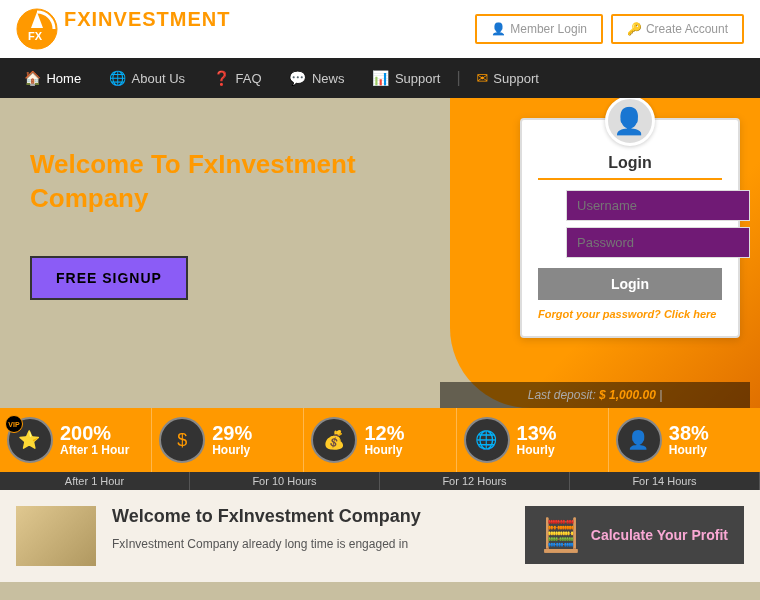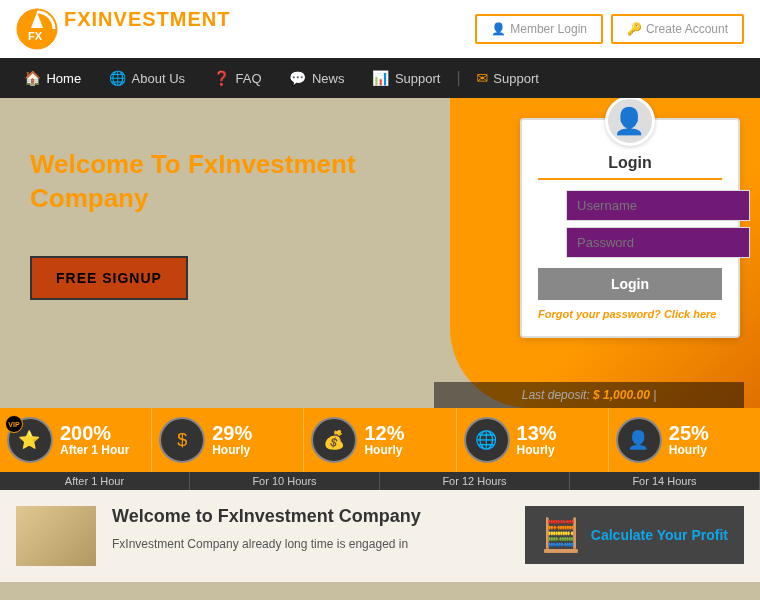--- a/index.html
+++ b/index.html
@@ -80,21 +80,21 @@
     }
     .hero-title {
       color: #f90;
       font-size: 26px;
       font-weight: bold;
       line-height: 1.3;
       margin-bottom: 40px;
     }
     .signup-btn {
       border: 2px solid #333;
-      background: #c2410c;
+      background: #8b5cf6;
       padding: 12px 24px;
       font-size: 14px;
       font-weight: bold;
       cursor: pointer;
       letter-spacing: 1px;
     }
 
     
     .login-panel-wrap {
       position: absolute;
@@ -296,21 +296,21 @@
       padding: 10px 16px;
       flex-shrink: 0;
     }
     .calc-icon {
       font-size: 32px;
       color: #fff;
     }
     .calc-label {
       font-size: 14px;
       font-weight: bold;
-      color: #0ea5e9;
+      color: #f9a8d4;
     }
   </style>
 </head>
 <body>
 
 <div class="header">
   <div class="logo">
     <svg class="logo-icon" viewBox="0 0 42 42">
       <circle cx="21" cy="21" r="20" fill="#f90" stroke="#f90" stroke-width="1"></circle>
       <path d="M21 4 A17 17 0 0 1 38 21" stroke="#fff" stroke-width="3" fill="none"></path>
@@ -375,21 +375,21 @@
       </div>
       <div class="login-title">Login</div>
       <hr class="login-divider">
       <input class="login-input" type="text" placeholder="Username" style="">
       <input class="login-input" type="password" placeholder="Password" style="">
       <button class="login-submit">Login</button>
       <div class="forgot-password">
         <em><span>Forgot your password?</span> <a href="#">Click here</a></em>
       </div>
     </div>
-    <div class="last-deposit" style="position:absolute;bottom:0;right:16px;width:310px;">
+    <div class="last-deposit" style="position:absolute;bottom:0;right:10px;width:310px;">
       <span>Last deposit:</span>
       <span class="amount">$ 1,000.00</span>
       <span>|</span>
     </div>
   </div>
 </div>
 
 <div class="plans-bar">
 
   <div class="plan-item">
@@ -433,21 +433,21 @@
       <div class="plan-percent">13%</div>
       <div class="plan-label">Hourly</div>
     </div>
   </div>
 
   <div class="plan-item">
     <div class="plan-icon-wrap">
       <div class="plan-icon-circle">👤</div>
     </div>
     <div class="plan-info">
-      <div class="plan-percent">25%</div>
+      <div class="plan-percent">38%</div>
       <div class="plan-label">Hourly</div>
     </div>
   </div>
 </div>
 
 <div style="background:#333; display:flex;">
   <div class="plan-sublabel" style="flex:1; border-right:1px solid #555;">After 1 Hour</div>
   <div class="plan-sublabel" style="flex:1; border-right:1px solid #555;">For 10 Hours</div>
   <div class="plan-sublabel" style="flex:1; border-right:1px solid #555;">For 12 Hours</div>
   <div class="plan-sublabel" style="flex:1; border-right:1px solid #555;">For 14 Hours</div>

